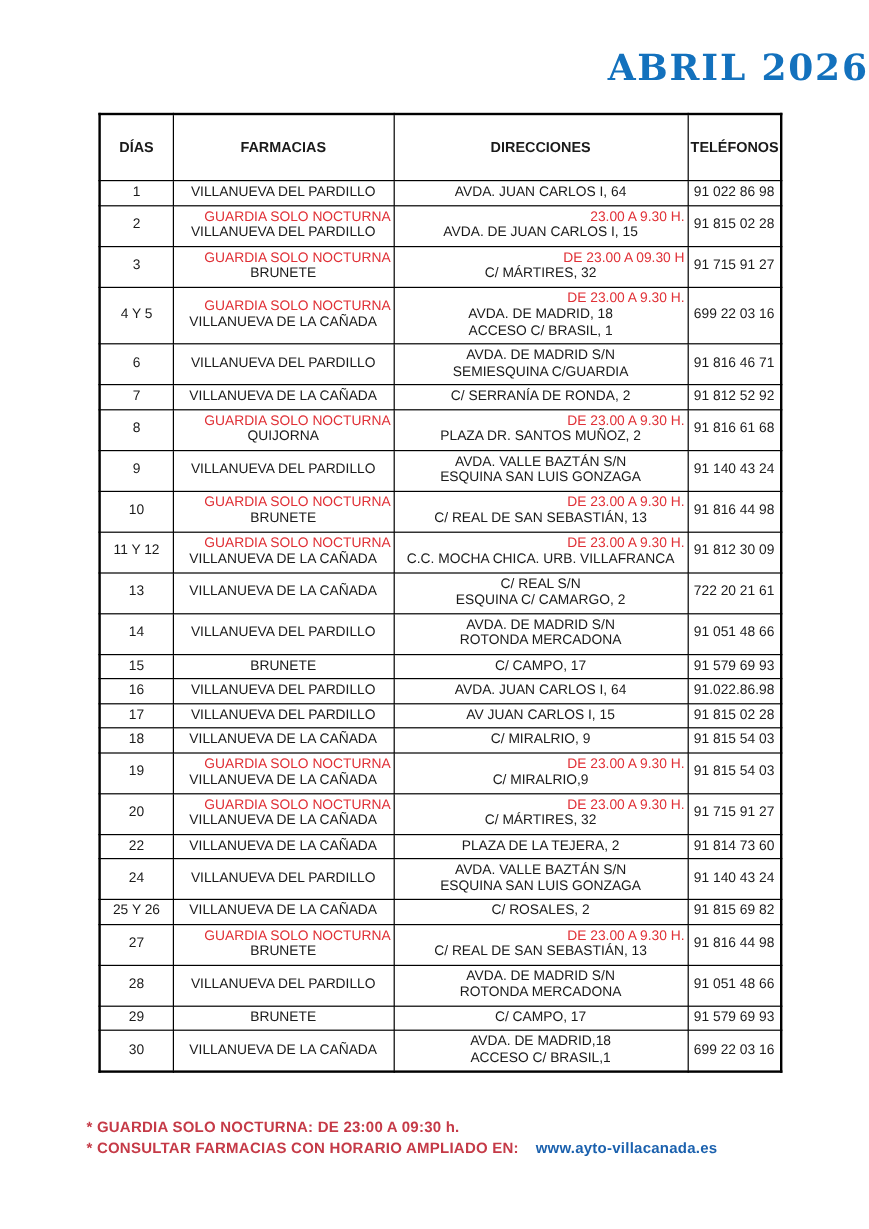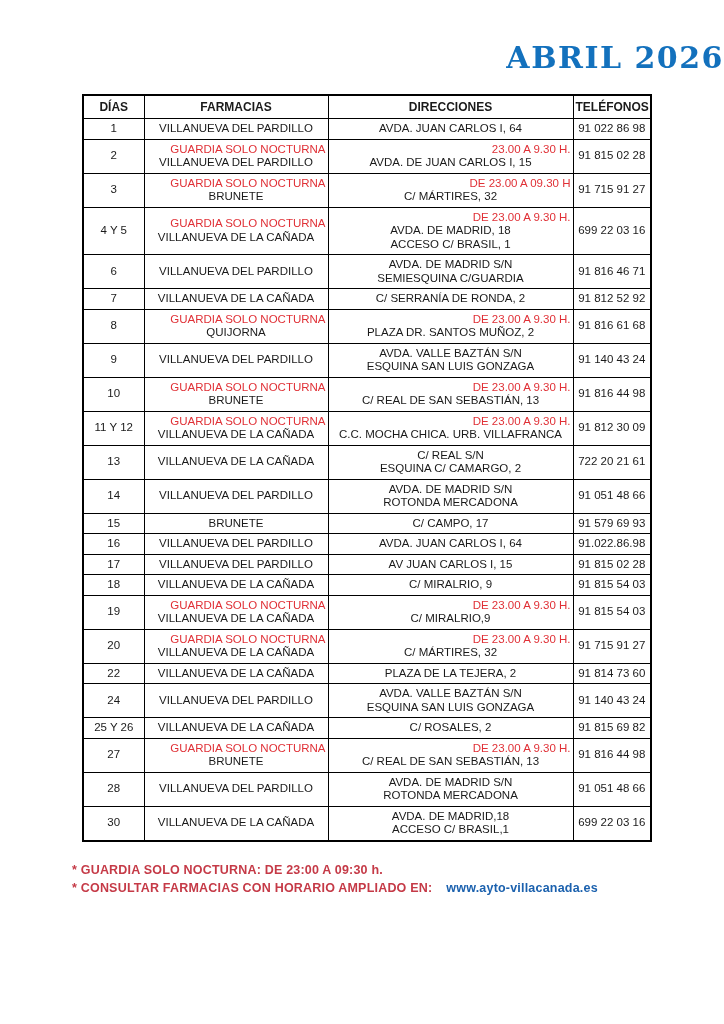--- a/index.html
+++ b/index.html
@@ -40,33 +40,33 @@
     border:1px solid var(--border-black);
     text-align:center;
     vertical-align:middle;
     padding:3px 2px;
     color:var(--text-black);
   }
   table.schedule th{
     font-size:12px;
     font-weight:bold;
     line-height:14px;
-    padding:4px 2px;
+    padding:20px 2px;
   }
   table.schedule td{
     font-size:11.5px;
     line-height:13.5px;
   }
   .col-days{width:61px;}
   .col-pharmacy{width:184px;}
   .col-address{width:245px;}
   .col-phone{width:78px;}
   .line{white-space:nowrap;}
   .red{color:var(--table-red);text-align:right;}
-  .notes{margin:21px 0 0 72px;}
+  .notes{margin:38px 0 0 72px;}
   .note{
     margin:0 0 4px 0;
     color:var(--note-red);
     font-weight:bold;
     font-size:12.5px;
     letter-spacing:0.2px;
   }
   .link{
     color:var(--link-blue);
     margin-left:14px;
@@ -345,20 +345,30 @@
           <td>
             <div class="line">VILLANUEVA DEL PARDILLO</div>
           </td>
           <td>
             <div class="line">AVDA. DE MADRID S/N</div>
             <div class="line">ROTONDA MERCADONA</div>
           </td>
           <td>91 051 48 66</td>
         </tr>
         <tr>
+          <td>29</td>
+          <td>
+            <div class="line">BRUNETE</div>
+          </td>
+          <td>
+            <div class="line">C/ CAMPO, 17</div>
+          </td>
+          <td>91 579 69 93</td>
+        </tr>
+        <tr>
           <td>30</td>
           <td>
             <div class="line">VILLANUEVA DE LA CAÑADA</div>
           </td>
           <td>
             <div class="line">AVDA. DE MADRID,18</div>
             <div class="line">ACCESO C/ BRASIL,1</div>
           </td>
           <td>699 22 03 16</td>
         </tr>

